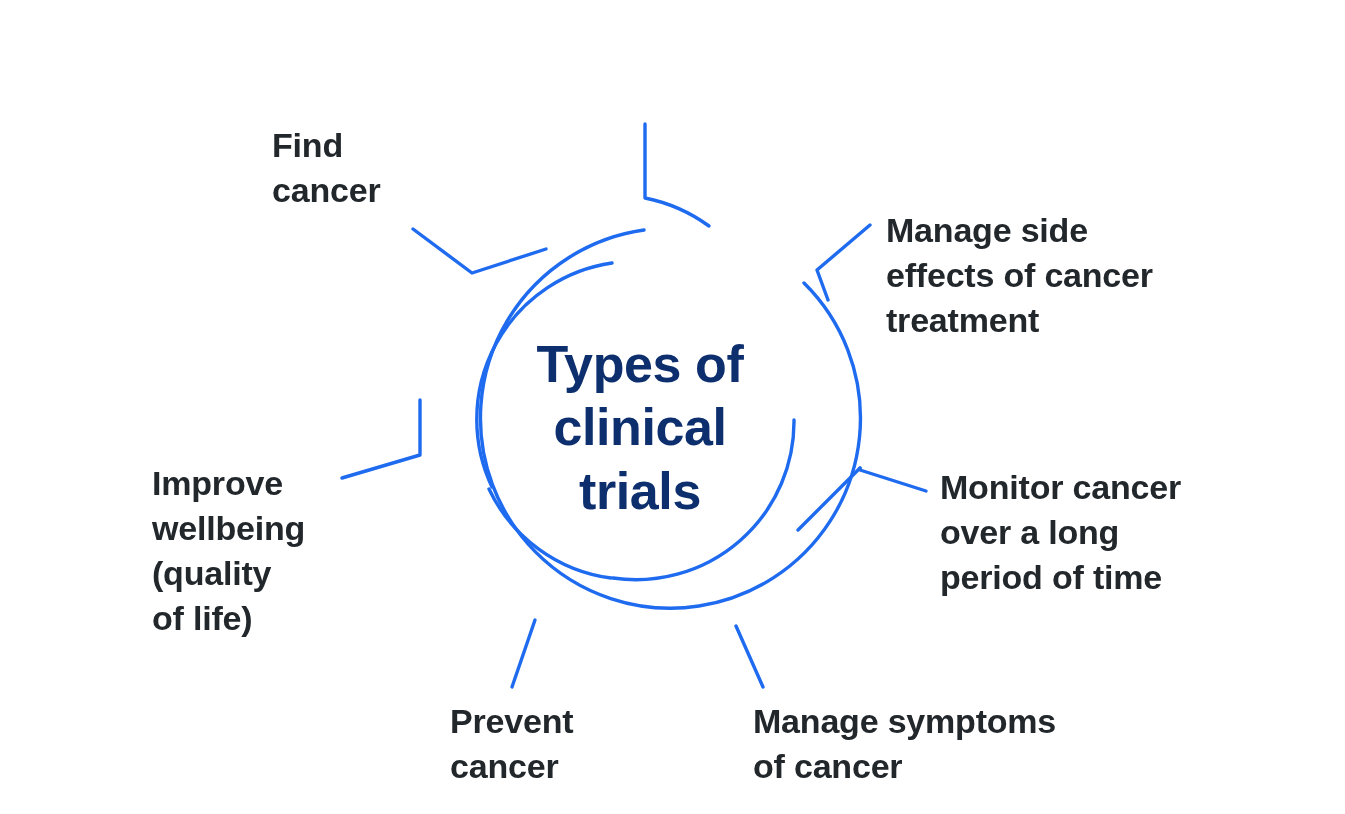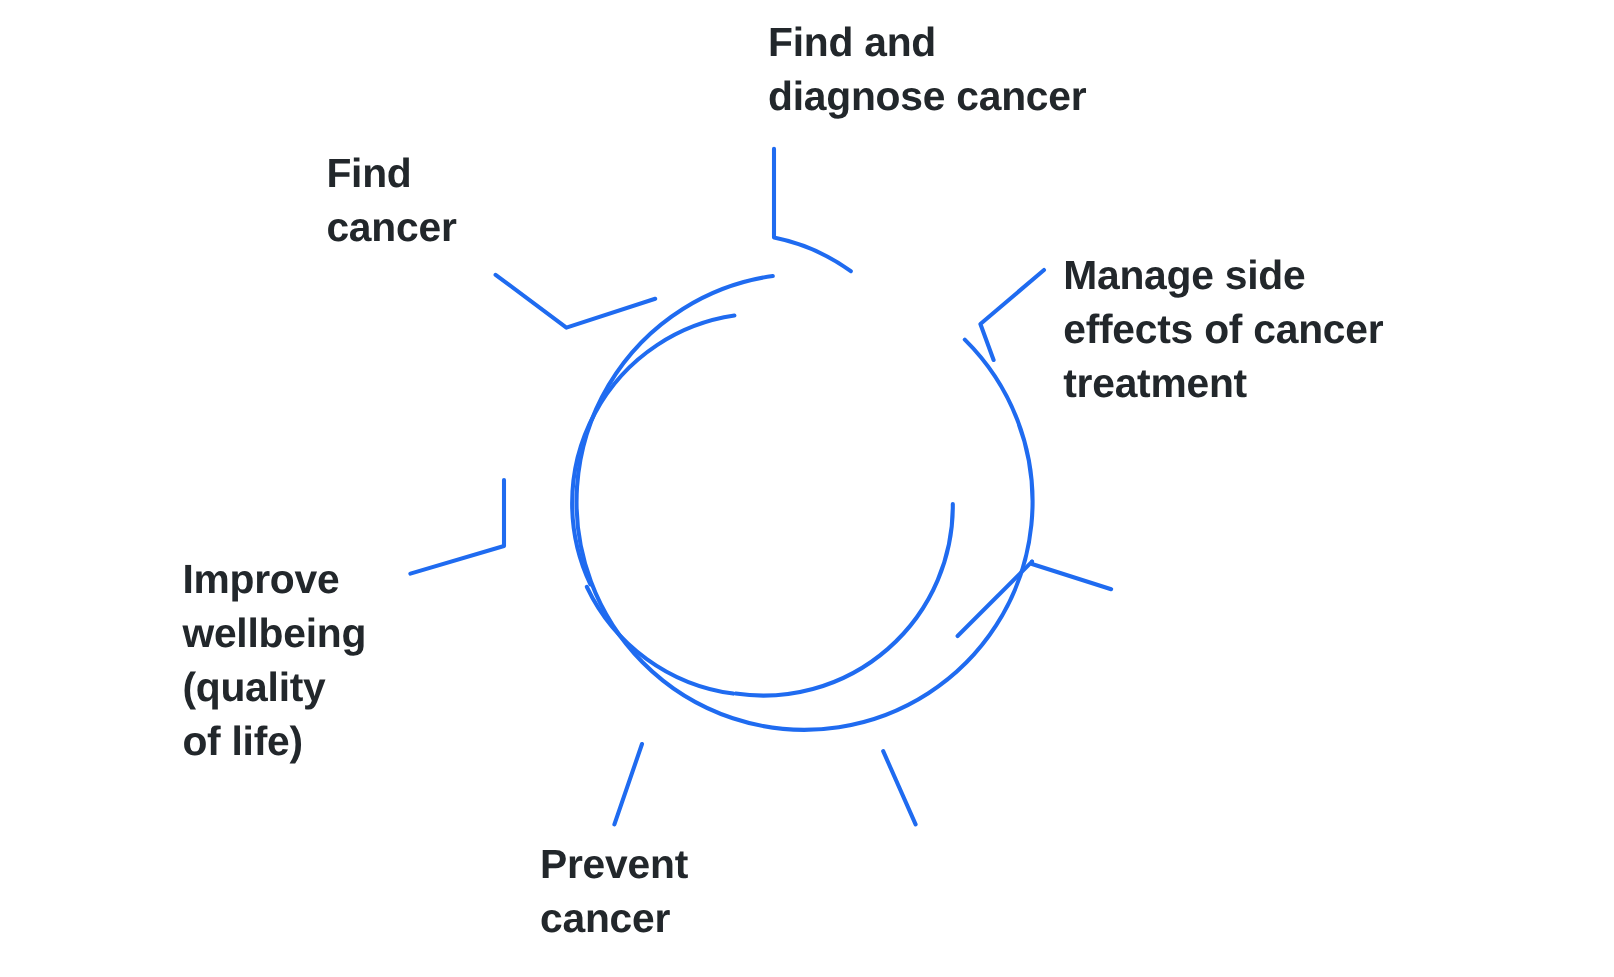--- a/index.html
+++ b/index.html
@@ -85,34 +85,40 @@
       <path d="M 860,468 L 860,470 L 926,491"></path>
       <path d="M 798,530 L 860,468"></path>
 
       <path d="M 535,620 L 512,687"></path>
 
       <path d="M 736,626 L 763,687"></path>
 
     </g>
   </svg>
 
+  <div class="center-title" id="center-title-text">Types of
+clinical
+trials</div>
 
-  <div class="label" id="label-find-diagnose">Find and
-diagnose cancer</div>
 
   <div class="label" id="label-treat">Find
 cancer</div>
 
   <div class="label" id="label-manage-side">Manage side
 effects of cancer
 treatment</div>
 
   <div class="label" id="label-improve">Improve
 wellbeing
 (quality
 of life)</div>
 
+  <div class="label" id="label-monitor">Monitor cancer
+over a long
+period of time</div>
 
   <div class="label" id="label-prevent">Prevent
 cancer</div>
 
+  <div class="label" id="label-manage-symptoms">Manage symptoms
+of cancer</div>
 
 </div>
 
 </body></html>

